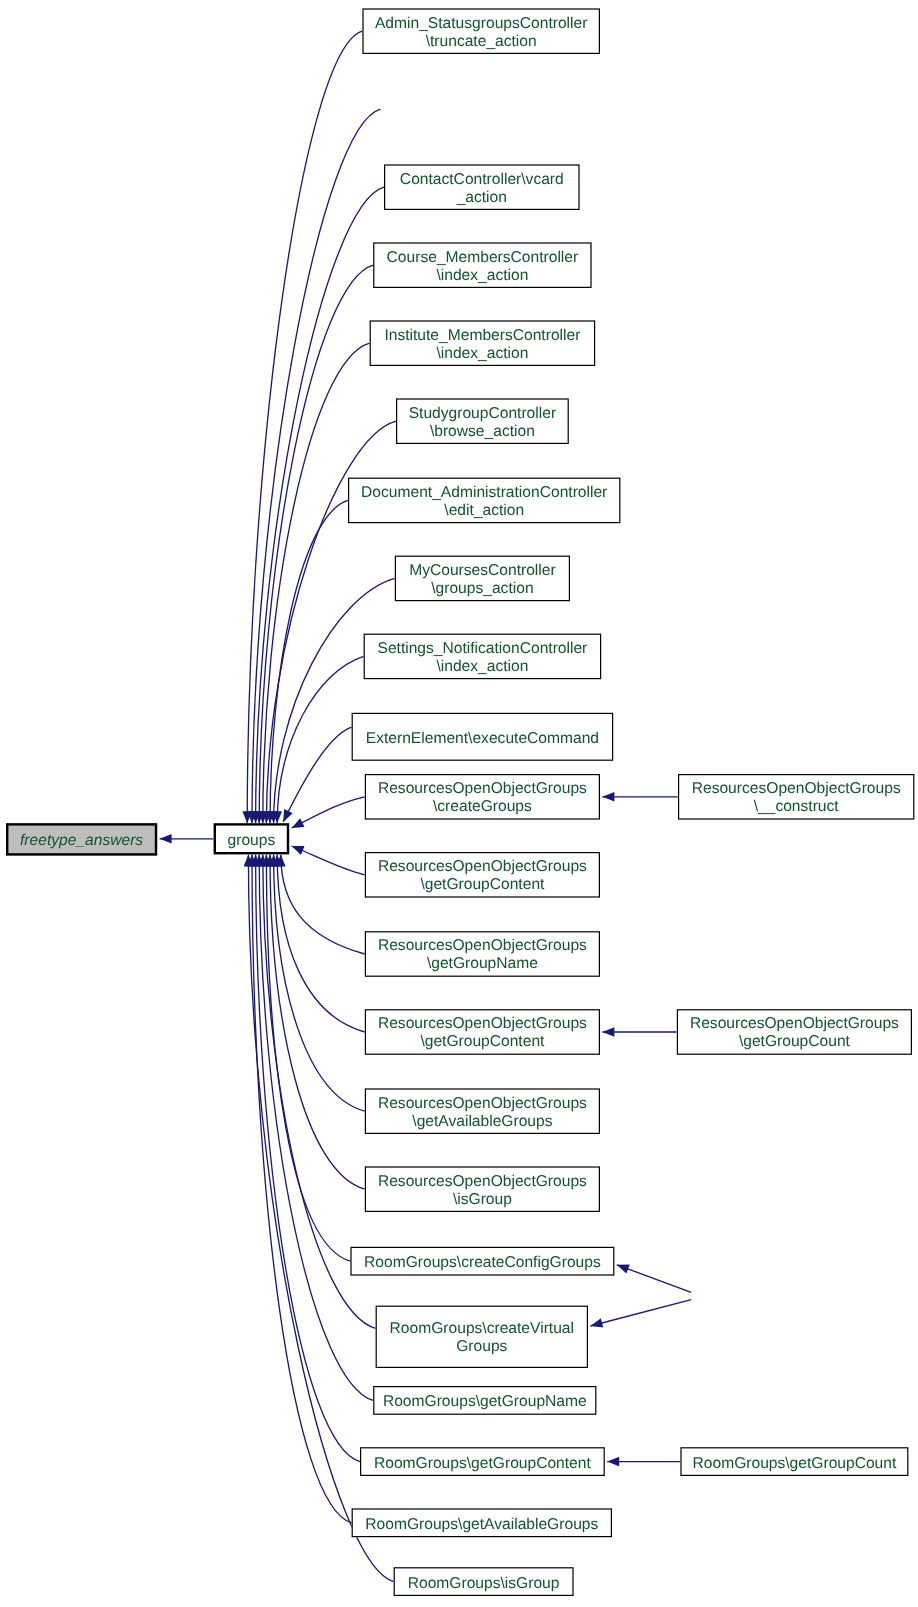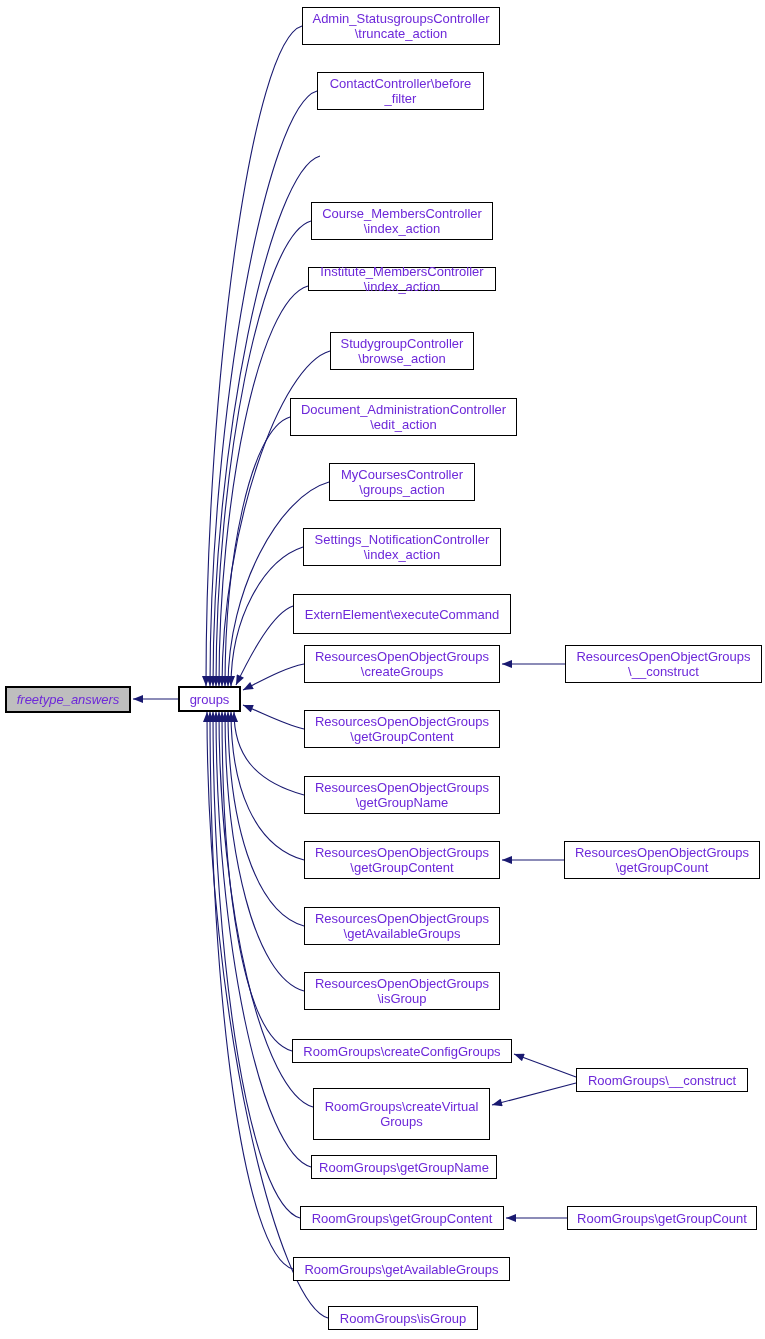--- a/index.html
+++ b/index.html
@@ -10,21 +10,21 @@
     font-family:"Liberation Sans","DejaVu Sans",sans-serif;
     overflow:hidden;
   }
   #edges{position:absolute;left:0;top:0;width:765px;height:1339px;}
   .node{
     position:absolute;
     box-sizing:border-box;
     background:#ffffff;
     border:1px solid #000000;
     display:flex;flex-direction:column;justify-content:center;align-items:center;
-    font-size:13px;line-height:15px;color:#6d28d9;
+    font-size:13px;line-height:15px;color:#14532d;
     text-align:center;white-space:nowrap;
     z-index:2;
   }
   .node .l{display:block;}
   .hub{border-width:2px;}
   .highlight{background:#bebebe;border-width:2px;font-style:italic;}
 </style>
 </head>
 <body>
 
@@ -76,32 +76,32 @@
   <div class="node hub" style="left:178px;top:686px;width:63px;height:26px">
     <span class="l">groups</span>
       <span class="l"></span>
   </div>
 
   <div class="node" style="left:302px;top:7px;width:198px;height:38px">
     <span class="l">Admin_StatusgroupsController</span>
       <span class="l">\truncate_action</span>
   </div>
 
-  <div class="node" style="left:317px;top:72px;width:167px;height:38px">
-    <span class="l">ContactController\before</span>
-      <span class="l">_filter</span>
-  </div>
-
+
+  <div class="node" style="left:320px;top:137px;width:163px;height:38px">
+    <span class="l">ContactController\vcard</span>
+      <span class="l">_action</span>
+  </div>
 
   <div class="node" style="left:311px;top:202px;width:182px;height:38px">
     <span class="l">Course_MembersController</span>
       <span class="l">\index_action</span>
   </div>
 
-  <div class="node" style="left:308px;top:267px;width:188px;height:24px">
+  <div class="node" style="left:308px;top:267px;width:188px;height:38px">
     <span class="l">Institute_MembersController</span>
       <span class="l">\index_action</span>
   </div>
 
   <div class="node" style="left:330px;top:332px;width:144px;height:38px">
     <span class="l">StudygroupController</span>
       <span class="l">\browse_action</span>
   </div>
 
   <div class="node" style="left:290px;top:398px;width:227px;height:38px">
@@ -187,23 +187,19 @@
   <div class="node" style="left:565px;top:645px;width:197px;height:38px">
     <span class="l">ResourcesOpenObjectGroups</span>
       <span class="l">\__construct</span>
   </div>
 
   <div class="node" style="left:564px;top:841px;width:196px;height:38px">
     <span class="l">ResourcesOpenObjectGroups</span>
       <span class="l">\getGroupCount</span>
   </div>
 
-  <div class="node" style="left:576px;top:1068px;width:172px;height:24px">
-    <span class="l">RoomGroups\__construct</span>
-      <span class="l"></span>
-  </div>
 
   <div class="node" style="left:567px;top:1206px;width:190px;height:24px">
     <span class="l">RoomGroups\getGroupCount</span>
       <span class="l"></span>
   </div>
 
 </div>
 
 </body></html>

